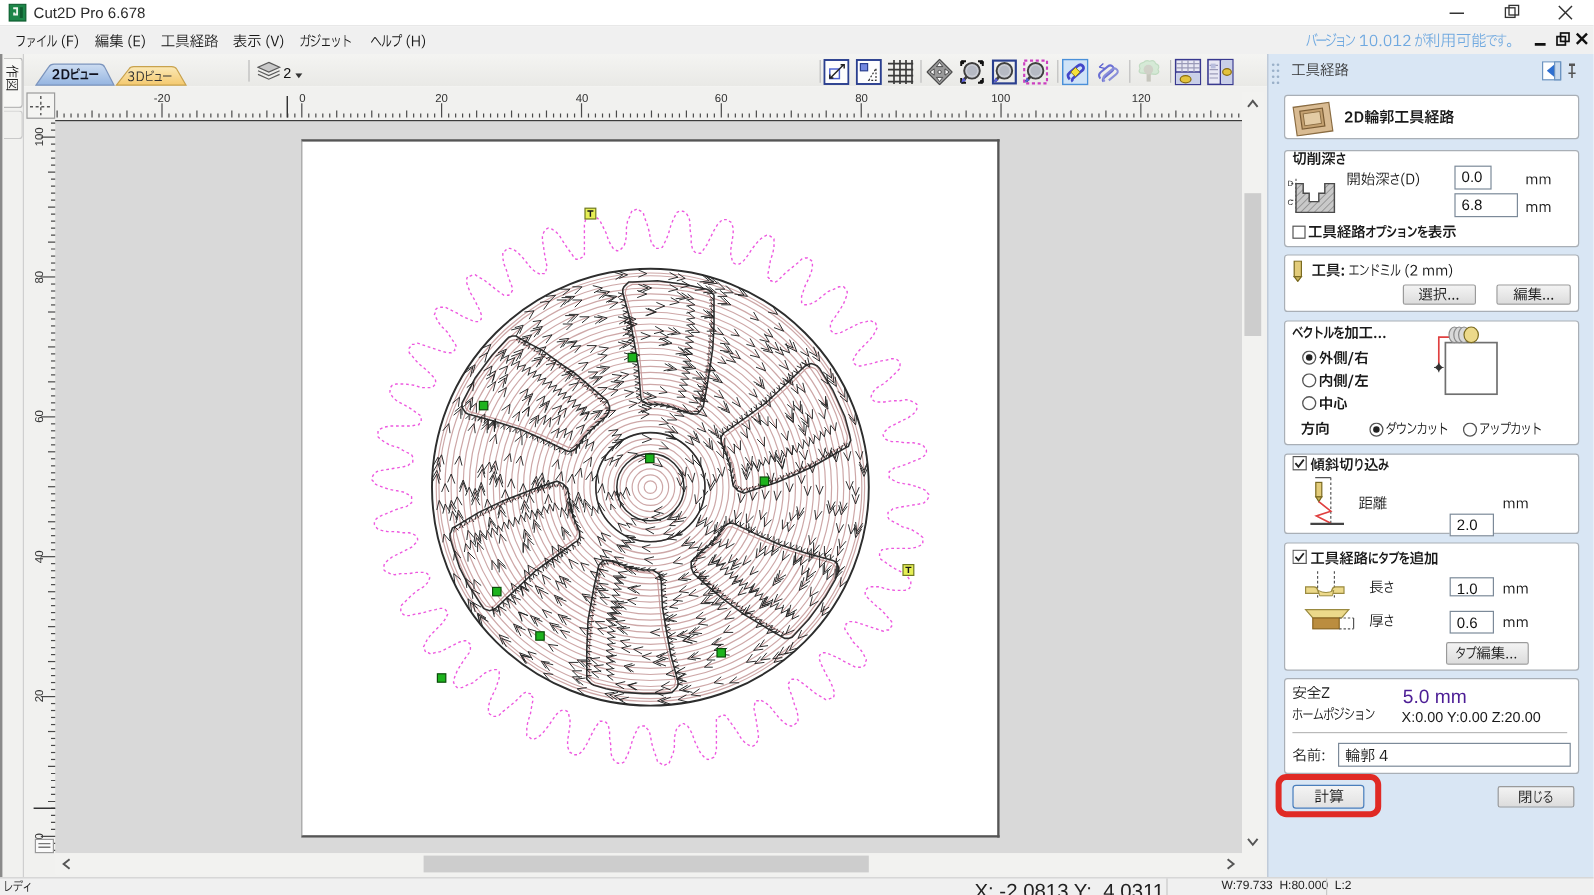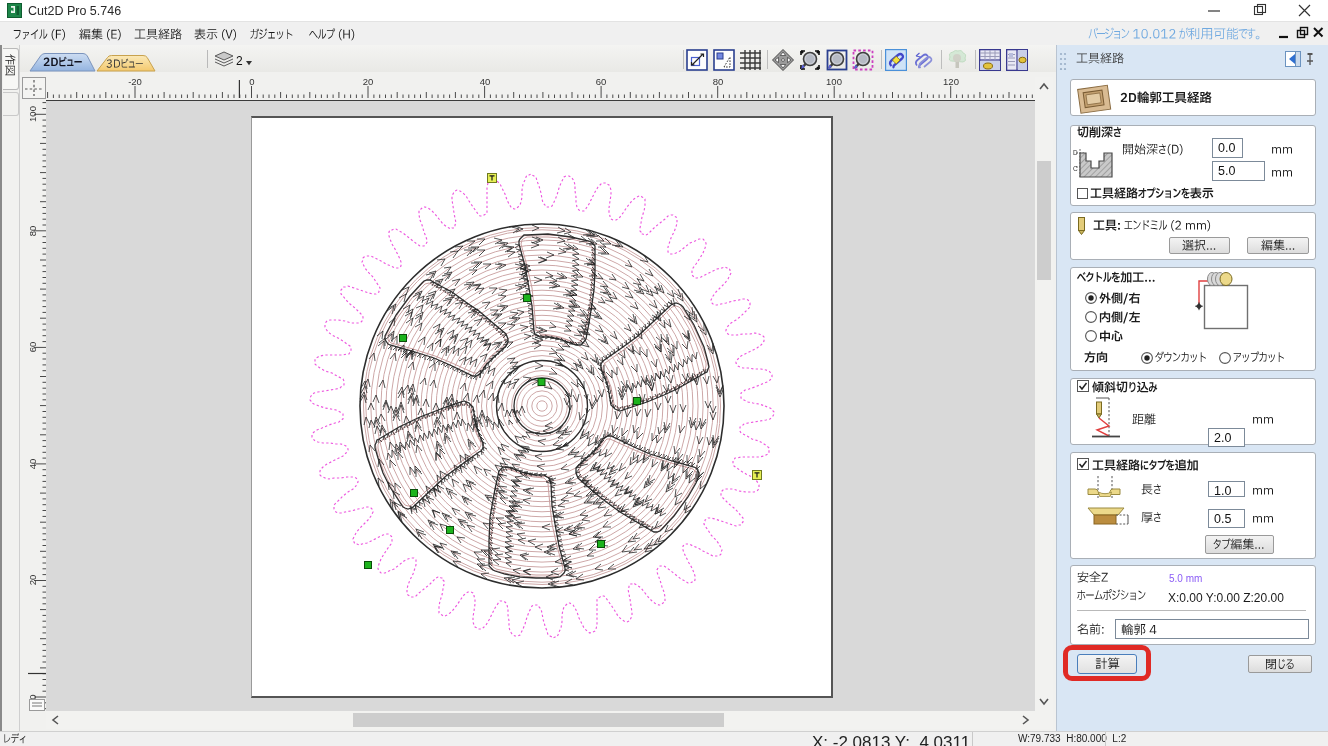--- a/index.html
+++ b/index.html
@@ -10,21 +10,21 @@
 .inp{position:absolute;background:#fff;border:1px solid #7c8a99;
  font-family:"Liberation Sans",sans-serif;font-size:12.5px;color:#111;
  padding-left:5px;padding-top:2px}
 </style></head><body>
 <div class="abs" style="left:0;top:0;width:1328px;height:22px;background:#ffffff;border-bottom:1px solid #e3e3e3"></div>
 <svg class="abs" style="left:7px;top:3px" width="16" height="16">
 <rect x="0.5" y="0.5" width="14" height="14" fill="#1d8649" stroke="#0e5c2f"></rect>
 <path d="M4 3 h4 v7 h-4 v-2.6 h1.6 v0.9 h0.9 V4.7 H4 Z" fill="#eaf5ec"></path>
 <rect x="9.5" y="3" width="2.5" height="9" fill="#0f5c30"></rect>
   </svg>
-<div class="abs" style="left:28px;top:4px;font-size:12.5px;color:#2a2a2a">Cut2D Pro 5.746</div>
+<div class="abs" style="left:28px;top:4px;font-size:12.5px;color:#2a2a2a">Cut2D Pro 6.678</div>
 <svg class="abs" style="left:1200px;top:0" width="128" height="22">
 <path d="M8 11 h12" stroke="#333" stroke-width="1.2"></path>
 <rect x="54.5" y="6.5" width="8" height="8" fill="none" stroke="#333" stroke-width="1.1"></rect>
 <rect x="57.5" y="4.5" width="8" height="8" fill="none" stroke="#333" stroke-width="1.1"></rect>
 <path d="M99 5 l11 11 m0 -11 l-11 11" stroke="#333" stroke-width="1.2"></path>
   </svg>
 <div class="abs" style="left:0;top:22px;width:1328px;height:23px;background:#f0f0f0"></div>
 <svg style="position:absolute;left:13.0px;top:25.6px;overflow:visible" width="57" height="17">
     <path d="M0 0 M0.8 -8.6H7.5Q7.5 -6.2 7 -4.5Q6.5 -2.8 5.4 -1.6Q4.3 -0.5 2.5 0.1L2.2 -0.7Q3.8 -1.3 4.7 -2.2Q5.7 -3.1 6.2 -4.5Q6.6 -5.8 6.7 -7.7H0.8Z M13.3 -3.3Q14 -3.8 14.6 -4.4Q15.1 -5.1 15.4 -5.8H9.9V-6.6H16V-5.9Q15.8 -4.9 15.2 -4.1Q14.5 -3.2 13.7 -2.7ZM10.3 0Q11 -0.4 11.5 -0.8Q12 -1.2 12.2 -1.8Q12.4 -2.4 12.4 -3.3V-4.8H13V-3.3Q13 -1.8 12.5 -0.9Q11.9 0.1 10.6 0.8Z M25.1 -8.7Q24 -7.2 22.4 -6V0.4H21.7V-5.4Q20 -4.1 18 -3.3L17.8 -4.1Q19.7 -4.9 21.5 -6.3Q23.3 -7.6 24.7 -9.3Z M34.4 -4.7Q33.9 -2.9 33.1 -1.7Q32.3 -0.4 31.2 0.1H30.6V-9.3H31.2V-0.8Q33 -2 33.8 -5.1ZM28.2 -9.2H28.9V-5.6Q28.9 -3.4 28.3 -2.1Q27.8 -0.7 26.7 0.3L26.3 -0.4Q27.3 -1.3 27.7 -2.5Q28.2 -3.6 28.2 -5.6Z M40.9 -9.6H41.8Q41.1 -9 40.6 -8.2Q40.1 -7.3 39.8 -6.3Q39.5 -5.4 39.5 -4.5V-3.4Q39.5 -2.5 39.8 -1.5Q40.1 -0.6 40.6 0.3Q41.1 1.2 41.8 1.7H40.9Q40.2 1.2 39.7 0.3Q39.2 -0.5 38.9 -1.6Q38.6 -2.7 38.6 -3.9Q38.6 -5.1 38.9 -6.2Q39.2 -7.3 39.7 -8.2Q40.2 -9 40.9 -9.6Z M44 -4V0H42.9V-8.8H48.1V-7.9H44V-4.9H47.8V-4Z M49.7 1.7H48.8Q49.4 1.2 50 0.3Q50.5 -0.6 50.8 -1.5Q51.1 -2.5 51.1 -3.4V-4.5Q51.1 -5.4 50.8 -6.3Q50.5 -7.3 50 -8.2Q49.4 -9 48.8 -9.6H49.7Q50.3 -9 50.8 -8.2Q51.4 -7.3 51.7 -6.2Q52 -5.1 52 -3.9Q52 -2.7 51.7 -1.6Q51.4 -0.5 50.8 0.3Q50.3 1.2 49.7 1.7Z" fill="#1a1a1a" transform="translate(0 12.6)"></path>
   </svg>
@@ -631,21 +631,21 @@
 <text x="1" y="12" font-size="6.5" fill="#333" font-family="Liberation Sans">D</text>
 <text x="1" y="28" font-size="6.5" fill="#333" font-family="Liberation Sans">C</text>
 </svg>
 <svg style="position:absolute;left:1122.0px;top:140.9px;overflow:visible" width="66" height="17">
     <path d="M0 0 M1 -9.6H5.3V-5.8H1.8V0.8H1ZM6.5 -9.6H11V-0.1Q11 0.3 10.8 0.5Q10.6 0.6 10.2 0.6H8.6L8.5 -0H10.2V-5.8H6.5ZM1.8 -8H4.6V-9H1.8ZM7.2 -8H10.2V-9H7.2ZM1.8 -6.4H4.6V-7.4H1.8ZM7.2 -6.4H10.2V-7.4H7.2ZM9.2 -2.1H7.6V0.6H6.9V-2.1H5Q4.8 -1.2 4.5 -0.5Q4.1 0.1 3.4 0.7L2.9 0.2Q3.5 -0.3 3.8 -0.8Q4.2 -1.4 4.3 -2.1H2.5V-2.7H4.3V-3V-4.3H2.9V-4.9H9V-4.3H7.6V-2.7H9.2ZM5 -2.7H6.9V-4.3H5V-3.1Z M16.8 -7.4Q16.5 -4.5 15.6 -2.6Q16.2 -2 17.2 -1.1L16.8 -0.5Q16.1 -1.2 15.3 -1.9Q14.4 -0.4 13 0.8L12.5 0.2Q13.9 -1 14.7 -2.4Q13.8 -3 12.8 -3.7Q13.4 -5.1 13.8 -7.2H12.6V-7.9H14Q14.2 -9.1 14.4 -10.1L15.1 -10.1Q15 -9.1 14.7 -7.9H16.8ZM21.6 -8.6Q22.7 -6.9 23.6 -5L23 -4.7Q22.7 -5.3 22.5 -5.6Q21.4 -5.4 19.9 -5.2Q18.4 -5.1 17 -5L16.9 -5.7L17.7 -5.7Q18.2 -6.7 18.6 -7.8Q19.1 -9 19.4 -10.1L20.1 -9.9Q19.4 -7.6 18.6 -5.8Q20.4 -5.9 22.2 -6.2Q21.6 -7.4 20.9 -8.3ZM15 -3Q15.8 -4.7 16 -7.2H14.6Q14.1 -5.3 13.7 -4Q14.5 -3.5 15 -3ZM18.4 1H17.7V-4H22.9V1H22.1V0.2H18.4ZM22.1 -3.3H18.4V-0.4H22.1Z M27 -8Q25.9 -8.9 25 -9.4L25.4 -10Q26.4 -9.4 27.4 -8.6ZM27.6 -5.6Q28.5 -6 29 -6.5Q29.5 -6.9 29.7 -7.5Q29.9 -8.1 30 -9H28.4V-7.6H27.6V-9.6H35.2V-7.6H34.5V-9H32.7V-6.6Q32.7 -6.3 32.8 -6.3Q32.8 -6.2 33.1 -6.2H34.7V-7.2L35.4 -7.1V-6.3Q35.4 -5.9 35.2 -5.7Q35 -5.5 34.6 -5.5H32.8Q32.4 -5.5 32.2 -5.7Q32 -6 32 -6.4V-9H30.7Q30.6 -7.5 30 -6.6Q29.4 -5.7 27.9 -5ZM26.7 -4.9Q25.6 -5.9 24.5 -6.6L24.9 -7.1Q25.5 -6.8 26.1 -6.4Q26.7 -6 27.1 -5.5ZM31.9 -3.4Q32.3 -2.7 33.3 -1.9Q34.2 -1.2 35.5 -0.5L35.2 0.2Q33.6 -0.7 32.7 -1.5Q31.8 -2.3 31.7 -3.2H31.6V0.9H30.9V-3.2H30.8Q30.7 -2.3 29.8 -1.5Q28.9 -0.6 27.4 0.2L27.1 -0.5Q28.4 -1.1 29.3 -1.9Q30.2 -2.6 30.5 -3.4H27.4V-4.1H30.9V-5.4H31.6V-4.1H35.3V-3.4ZM27.1 -3.4Q26.8 -2.3 26.3 -1.2Q25.8 -0.1 25.2 0.8L24.6 0.3Q25.7 -1.3 26.4 -3.6Z M37.9 -2.1Q37.9 -1.2 38.6 -0.9Q39.2 -0.5 40.5 -0.5Q41.1 -0.5 41.8 -0.6Q42.5 -0.6 43.1 -0.8L43.2 0Q42.6 0.1 41.9 0.2Q41.1 0.3 40.5 0.3Q38.8 0.3 38 -0.3Q37.2 -0.9 37.2 -2.1Q37.2 -3.2 37.9 -3.8Q38.6 -4.4 39.7 -4.4Q40.6 -4.4 41.2 -4.1Q41.8 -3.9 42.4 -3.2L42.4 -3.3Q41.7 -4.8 41.1 -6.7Q39.5 -6.5 36.9 -6.5V-7.3Q39.3 -7.3 40.8 -7.5Q40.5 -8.4 40.2 -9.5L40.8 -9.7Q41.1 -8.8 41.5 -7.5Q42.6 -7.6 43.9 -7.9L44 -7.1Q42.9 -6.9 41.8 -6.7Q42.5 -4.7 43.3 -3L42.8 -2.5Q41.5 -3.6 39.8 -3.6Q38.9 -3.6 38.4 -3.2Q37.9 -2.8 37.9 -2.1Z M48 -9.6H48.9Q48.2 -9 47.7 -8.2Q47.2 -7.3 46.9 -6.3Q46.6 -5.4 46.6 -4.5V-3.4Q46.6 -2.5 46.9 -1.5Q47.2 -0.6 47.7 0.3Q48.2 1.2 48.9 1.7H48Q47.3 1.2 46.8 0.3Q46.3 -0.5 46 -1.6Q45.7 -2.7 45.7 -3.9Q45.7 -5.1 46 -6.2Q46.3 -7.3 46.8 -8.2Q47.3 -9 48 -9.6Z M50.1 0V-8.8H53Q54.7 -8.8 55.6 -7.7Q56.6 -6.6 56.6 -4.4Q56.6 -2.2 55.6 -1.1Q54.7 0 53 0ZM53 -0.9Q54.1 -0.9 54.8 -1.6Q55.5 -2.4 55.5 -3.7V-5.1Q55.5 -6.4 54.8 -7.2Q54.1 -7.9 53 -7.9H51.1V-0.9Z M58.2 1.7H57.3Q57.9 1.2 58.5 0.3Q59 -0.6 59.3 -1.5Q59.6 -2.5 59.6 -3.4V-4.5Q59.6 -5.4 59.3 -6.3Q59 -7.3 58.5 -8.2Q57.9 -9 57.3 -9.6H58.2Q58.8 -9 59.4 -8.2Q59.9 -7.3 60.2 -6.2Q60.5 -5.1 60.5 -3.9Q60.5 -2.7 60.2 -1.6Q59.9 -0.5 59.4 0.3Q58.8 1.2 58.2 1.7Z" fill="#1a1a1a" transform="translate(0 12.6)"></path>
   </svg>
 <div class="inp" style="left:1212px;top:138px;width:31px;height:20px">0.0</div>
 <svg style="position:absolute;left:1271.0px;top:141.4px;overflow:visible" width="26" height="17">
     <path d="M0 0 M1.1 0V-6.5H2.1V-5.4H2.1Q2.4 -6 2.8 -6.3Q3.2 -6.6 3.9 -6.6Q4.5 -6.6 5.1 -6.3Q5.6 -6 5.9 -5.3H5.9Q6.1 -5.9 6.6 -6.3Q7.1 -6.6 7.9 -6.6Q8.9 -6.6 9.4 -6Q10 -5.4 10 -4.2V0H9V-4Q9 -4.9 8.7 -5.3Q8.3 -5.8 7.6 -5.8Q6.9 -5.8 6.5 -5.4Q6 -5.1 6 -4.5V0H5.1V-4Q5.1 -4.9 4.7 -5.3Q4.4 -5.8 3.6 -5.8Q3 -5.8 2.5 -5.4Q2.1 -5.1 2.1 -4.5V0Z M12.1 0V-6.5H13V-5.4H13.1Q13.3 -6 13.7 -6.3Q14.1 -6.6 14.9 -6.6Q15.5 -6.6 16.1 -6.3Q16.6 -6 16.8 -5.3H16.9Q17.1 -5.9 17.6 -6.3Q18.1 -6.6 18.9 -6.6Q19.9 -6.6 20.4 -6Q21 -5.4 21 -4.2V0H20V-4Q20 -4.9 19.7 -5.3Q19.3 -5.8 18.6 -5.8Q17.9 -5.8 17.5 -5.4Q17 -5.1 17 -4.5V0H16.1V-4Q16.1 -4.9 15.7 -5.3Q15.3 -5.8 14.6 -5.8Q14 -5.8 13.5 -5.4Q13 -5.1 13 -4.5V0Z" fill="#1a1a1a" transform="translate(0 12.6)"></path>
   </svg>
-<div class="inp" style="left:1212px;top:161px;width:53px;height:20px">5.0</div>
+<div class="inp" style="left:1212px;top:161px;width:53px;height:20px">6.8</div>
 <svg style="position:absolute;left:1271.0px;top:164.4px;overflow:visible" width="26" height="17">
     <path d="M0 0 M1.1 0V-6.5H2.1V-5.4H2.1Q2.4 -6 2.8 -6.3Q3.2 -6.6 3.9 -6.6Q4.5 -6.6 5.1 -6.3Q5.6 -6 5.9 -5.3H5.9Q6.1 -5.9 6.6 -6.3Q7.1 -6.6 7.9 -6.6Q8.9 -6.6 9.4 -6Q10 -5.4 10 -4.2V0H9V-4Q9 -4.9 8.7 -5.3Q8.3 -5.8 7.6 -5.8Q6.9 -5.8 6.5 -5.4Q6 -5.1 6 -4.5V0H5.1V-4Q5.1 -4.9 4.7 -5.3Q4.4 -5.8 3.6 -5.8Q3 -5.8 2.5 -5.4Q2.1 -5.1 2.1 -4.5V0Z M12.1 0V-6.5H13V-5.4H13.1Q13.3 -6 13.7 -6.3Q14.1 -6.6 14.9 -6.6Q15.5 -6.6 16.1 -6.3Q16.6 -6 16.8 -5.3H16.9Q17.1 -5.9 17.6 -6.3Q18.1 -6.6 18.9 -6.6Q19.9 -6.6 20.4 -6Q21 -5.4 21 -4.2V0H20V-4Q20 -4.9 19.7 -5.3Q19.3 -5.8 18.6 -5.8Q17.9 -5.8 17.5 -5.4Q17 -5.1 17 -4.5V0H16.1V-4Q16.1 -4.9 15.7 -5.3Q15.3 -5.8 14.6 -5.8Q14 -5.8 13.5 -5.4Q13 -5.1 13 -4.5V0Z" fill="#1a1a1a" transform="translate(0 12.6)"></path>
   </svg>
 <div class="abs" style="left:1077px;top:188px;width:11px;height:11px;background:#fff;border:1px solid #555"></div>
 <svg style="position:absolute;left:1090.0px;top:185.4px;overflow:visible" width="128" height="17">
     <path d="M0 0 M6.6 -7.9V-1.1H11.4V0.2H0.6V-1.1H5.2V-7.9H0.9V-9.2H11.1V-7.9Z M13.8 -9.8H22.2V-3.5H13.8ZM20.9 -8V-8.8H15V-8ZM20.9 -6.2V-7H15V-6.2ZM15 -5.3V-4.4H20.9V-5.3ZM12.6 -2.7H23.4V-1.6H12.6ZM12.5 0Q14.5 -0.5 16.1 -1.5L17 -0.7Q15.3 0.5 13.1 1.1ZM19.6 -1.5Q21.3 -1 23.5 0.1L22.7 1.1Q20.7 -0 18.9 -0.6Z M27.6 -3.9V0.9H26.5V-3.8Q25.5 -3.7 24.4 -3.7L24.3 -4.8Q24.7 -4.8 25.6 -4.8Q25.9 -5.2 26.4 -5.9Q25.7 -6.7 24.6 -7.7L25.3 -8.6L25.6 -8.2Q26.2 -9.2 26.6 -10.2L27.7 -9.7Q27 -8.2 26.4 -7.4L27 -6.8Q27.7 -7.9 28.1 -8.8L29.1 -8.3Q28.6 -7.4 28 -6.5Q27.5 -5.6 26.9 -4.9Q28 -5 28.5 -5Q28.3 -5.5 28.1 -6L29 -6.3Q29.5 -5.2 29.8 -3.8L28.9 -3.5Q28.9 -3.5 28.9 -3.7Q28.8 -3.8 28.8 -4Q28 -3.9 27.6 -3.9ZM30.6 -8.7H29.5V-9.8H35.2V-8.9Q34.6 -7.4 33.5 -6.5Q34.4 -6 35.7 -5.7L35.3 -4.5Q33.7 -5 32.5 -5.7Q31.5 -5 29.9 -4.6L29.5 -5.7Q30.6 -6 31.5 -6.4Q30.6 -7.1 29.9 -8ZM33.8 -8.7H30.8Q31.6 -7.7 32.5 -7.1Q33.3 -7.7 33.8 -8.7ZM32.9 -2.3V-0.5H35.5V0.6H29.1V-0.5L28.4 -0.2Q28.2 -1.8 27.9 -3L28.8 -3.3Q29.3 -1.8 29.4 -0.6L29.2 -0.5H31.7V-2.3H29.4V-3.4H31.7V-5H32.9V-3.4H35.2V-2.3ZM24.4 -0.1Q25 -1.6 25.1 -3.2L26.1 -3Q26 -2 25.9 -1.2Q25.7 -0.3 25.4 0.5Z M47.1 -3.7 46.8 -3.8V0.9H45.6V0.4H42.9V0.9H41.7V-3.7L41.4 -3.5L41.1 -4.2V-3.2H39.8V-1.3Q40.4 -1.5 41.2 -1.8L41.2 -0.6Q40.3 -0.2 39.2 0Q38.1 0.3 36.5 0.6L36.3 -0.7Q36.6 -0.7 36.9 -0.8V-5H38V-0.9L38.7 -1.1V-5.8H36.9V-9.8H40.8V-7.1Q42.4 -8.4 43.1 -10.1L44.2 -10Q44.1 -9.6 43.9 -9.2H47V-8.3Q46.5 -7 45.4 -6Q46.3 -5.4 47.7 -4.8ZM39.8 -8.7H38.1V-6.9H39.8ZM43.3 -8.1Q43.2 -8 43.2 -7.9Q43.8 -7.2 44.4 -6.7Q45.2 -7.4 45.6 -8.1ZM40.8 -4.6Q42.4 -5.3 43.5 -6Q42.9 -6.5 42.4 -7Q42 -6.5 41.4 -6L40.8 -6.7V-5.8H39.8V-4.3H41ZM46.5 -3.9Q45.3 -4.6 44.4 -5.2Q43.5 -4.5 42.3 -3.9ZM42.9 -0.8H45.6V-2.8H42.9Z M56.3 -7.6V-6.3H54.2V-0.9Q54.2 0.4 53.1 0.4H51.6L51.3 -0.9H53.1V-6.1H53.1Q52.7 -3.5 48.9 -0.9L48.2 -2.1Q49.6 -3 50.6 -4Q51.6 -5 52.5 -6.3H48.6V-7.6H53.1V-9.7H54.2V-7.6Z M65.5 -8.7Q65.5 -8.1 65.2 -7.7Q64.9 -7.2 64.3 -7.2Q64.1 -7.2 64 -7.3Q63.8 -4.1 62.6 -2.3Q61.3 -0.4 58.9 0.5L58.4 -0.9Q59.9 -1.5 60.8 -2.3Q61.7 -3.1 62.2 -4.3Q62.7 -5.5 62.8 -7.2H57.1V-8.6H63V-8.7Q63 -9.4 63.4 -9.8Q63.7 -10.2 64.3 -10.2Q64.9 -10.2 65.2 -9.8Q65.5 -9.4 65.5 -8.7ZM64.9 -8.8Q64.9 -9.1 64.7 -9.3Q64.6 -9.5 64.3 -9.5Q64 -9.5 63.9 -9.3Q63.7 -9.1 63.7 -8.8V-8.6Q63.7 -8.3 63.9 -8.2Q64 -8 64.3 -8Q64.6 -8 64.7 -8.2Q64.9 -8.3 64.9 -8.6Z M69.4 -6.9Q68.1 -7.7 66.6 -8.3L67 -9.6Q68.5 -9 69.9 -8.1ZM66.3 -1.2Q67.9 -1.5 69.1 -2.3Q70.3 -3 71.1 -4.2Q72 -5.5 72.7 -7.4L73.7 -6.6Q73 -4.5 72.1 -3.2Q71.1 -1.8 69.8 -0.9Q68.4 -0.1 66.6 0.3ZM68.7 -3.8Q67.3 -4.6 65.8 -5.3L66.2 -6.6Q66.9 -6.3 67.7 -5.9Q68.5 -5.5 69.1 -5.1Z M79.9 0H75.3V-1.2H79.9V-3H75.5V-4.2H79.9V-5.9H75.3V-7.1H80.9V0.6H79.9Z M86.2 -5.9Q84.9 -7 83.3 -7.9L84 -9.2Q84.6 -8.8 85.4 -8.3Q86.2 -7.8 86.9 -7.2ZM83.5 -1.5Q85.2 -1.8 86.4 -2.6Q87.5 -3.3 88.3 -4.5Q89.1 -5.8 89.7 -7.7L90.8 -6.9Q90.1 -4.9 89.2 -3.5Q88.3 -2.1 87 -1.3Q85.7 -0.4 83.9 0Z M98.9 -0.9 99.1 0.4Q97.6 0.6 96.3 0.6Q94.8 0.6 94.2 0.1Q93.5 -0.4 93.5 -1.4Q93.5 -2.4 94.1 -3.1Q94.7 -3.8 96.1 -4.4Q96 -4.8 95.8 -5Q95.6 -5.2 95.2 -5.2Q94.8 -5.2 94.3 -4.9Q93.7 -4.6 93.3 -4.1Q93.1 -3.8 92.9 -3.5Q92.7 -3.2 92.3 -2.5L91.4 -3.2Q92.1 -4.3 92.5 -5.3Q93 -6.3 93.3 -7.3Q92.5 -7.3 91.6 -7.3L91.6 -8.6Q92.6 -8.5 93.7 -8.5Q93.9 -9.1 94.1 -9.9L95.2 -9.7Q95 -9 94.9 -8.5Q96.7 -8.5 98.4 -8.7L98.5 -7.5Q96.5 -7.3 94.5 -7.3Q94.1 -6 93.7 -5.1L93.7 -5Q94.1 -5.7 94.6 -6Q95.1 -6.4 95.6 -6.4Q96.2 -6.4 96.6 -6Q97 -5.6 97.2 -4.8Q98.2 -5.1 99.5 -5.4L99.7 -4.2Q98.4 -3.9 97.2 -3.5Q97.2 -2.2 97.2 -1.5L96.1 -1.5Q96.2 -2 96.2 -3.1Q95.3 -2.8 95 -2.4Q94.6 -2 94.6 -1.5Q94.6 -1.2 94.7 -1Q94.9 -0.8 95.3 -0.7Q95.6 -0.6 96.2 -0.6Q97.4 -0.6 98.9 -0.9Z M111.4 -0.1 110.8 0.9Q107.1 -0.6 105.9 -4.2Q105.3 -3.4 104.4 -2.7V-0.7Q105.8 -0.9 107.2 -1.3L107.4 -0.1Q104.9 0.6 101.9 0.9L101.6 -0.3Q102.6 -0.5 103.1 -0.5V-1.9Q102.1 -1.3 100.8 -0.9L100.2 -2Q102.9 -2.9 104.4 -4.2H100.4V-5.3H105.1V-6.2H101.3V-7.2H105.1V-8H100.8V-9.1H105.1V-10.1H106.4V-9.1H110.8V-8H106.4V-7.2H110.4V-6.2H106.4V-5.3H111.3V-4.2H107.1Q107.6 -3.2 108.2 -2.4Q109.3 -3 110.2 -3.8L111.1 -3Q110.1 -2.1 109 -1.5Q110 -0.7 111.4 -0.1Z M113.6 -9.6H122.1V-8.3H113.6ZM123.2 -5.7H118.6V-0.8Q118.6 -0 118.2 0.3Q117.9 0.7 117.1 0.7H115.4L115.1 -0.6H117.2V-5.7H112.5V-7H123.2ZM120.9 -4.9Q121.6 -3.9 122.2 -2.9Q122.8 -1.9 123.3 -0.8L121.9 -0.2Q121.4 -1.4 120.9 -2.4Q120.4 -3.3 119.8 -4.2ZM115.7 -4.5Q115.4 -3.3 114.9 -2.2Q114.3 -1.1 113.5 -0L112.3 -0.9Q113.1 -1.8 113.6 -2.7Q114 -3.6 114.3 -4.8Z" fill="#1a1a1a" transform="translate(0 12.6)"></path>
   </svg>
 <div class="box" style="left:1070px;top:212px;width:246px;height:48px"></div>
 <svg class="abs" style="left:1076px;top:217px" width="12" height="18">
 <rect x="2.5" y="0.5" width="6" height="13" fill="#e3cc7a" stroke="#7a6a20"></rect>
@@ -761,33 +761,33 @@
   </svg>
 <svg class="abs" style="left:1086px;top:506px" width="48" height="26">
 <path d="M2 2 h36 l-6 7 h-24 Z" fill="#ecd98a" stroke="#9a8a40"></path>
 <rect x="8" y="9" width="22" height="9" fill="#bb8d3f" stroke="#8a6420"></rect>
 <path d="M30 9 h12 M30 18 h12" stroke="#555" stroke-width="1" stroke-dasharray="2 1.6"></path>
 <path d="M42 9 V18" stroke="#555" stroke-width="1"></path>
 </svg>
 <svg style="position:absolute;left:1141.0px;top:508.9px;overflow:visible" width="25" height="17">
     <path d="M0 0 M11.4 -9.6V-9H2.3V-7.1Q2.3 -4.4 2 -2.5Q1.8 -0.6 1.1 0.7L0.5 0.1Q1.1 -1 1.3 -2.8Q1.5 -4.6 1.5 -7.2V-9.6ZM10.6 -8.1V-4.6H3.5V-8.1ZM9.8 -6.7V-7.5H4.2V-6.7ZM4.2 -6.1V-5.2H9.8V-6.1ZM11.6 -1.8V-1.2H7.4V0.2Q7.4 0.5 7.3 0.7Q7.1 0.8 6.7 0.8H4.6L4.4 0.2H6.7V-1.2H2.7V-1.8H6.7V-2.5Q8 -2.8 9.1 -3.2H3.3V-3.8H10.6V-3.2Q9.7 -2.7 7.4 -2.1V-1.8Z M13.9 -2.1Q13.9 -1.2 14.6 -0.9Q15.2 -0.5 16.5 -0.5Q17.1 -0.5 17.8 -0.6Q18.5 -0.6 19.1 -0.8L19.2 0Q18.6 0.1 17.9 0.2Q17.1 0.3 16.5 0.3Q14.8 0.3 14 -0.3Q13.2 -0.9 13.2 -2.1Q13.2 -3.2 13.9 -3.8Q14.6 -4.4 15.7 -4.4Q16.6 -4.4 17.2 -4.1Q17.8 -3.9 18.4 -3.2L18.4 -3.3Q17.7 -4.8 17.1 -6.7Q15.5 -6.5 12.9 -6.5V-7.3Q15.3 -7.3 16.8 -7.5Q16.5 -8.4 16.2 -9.5L16.8 -9.7Q17.1 -8.8 17.5 -7.5Q18.6 -7.6 19.9 -7.9L20 -7.1Q18.9 -6.9 17.8 -6.7Q18.5 -4.7 19.3 -3L18.8 -2.5Q17.5 -3.6 15.8 -3.6Q14.9 -3.6 14.4 -3.2Q13.9 -2.8 13.9 -2.1Z" fill="#1a1a1a" transform="translate(0 12.6)"></path>
   </svg>
-<div class="inp" style="left:1208px;top:509px;width:37px;height:19px">0.5</div>
+<div class="inp" style="left:1208px;top:509px;width:37px;height:19px">0.6</div>
 <svg style="position:absolute;left:1252.0px;top:510.4px;overflow:visible" width="26" height="17">
     <path d="M0 0 M1.1 0V-6.5H2.1V-5.4H2.1Q2.4 -6 2.8 -6.3Q3.2 -6.6 3.9 -6.6Q4.5 -6.6 5.1 -6.3Q5.6 -6 5.9 -5.3H5.9Q6.1 -5.9 6.6 -6.3Q7.1 -6.6 7.9 -6.6Q8.9 -6.6 9.4 -6Q10 -5.4 10 -4.2V0H9V-4Q9 -4.9 8.7 -5.3Q8.3 -5.8 7.6 -5.8Q6.9 -5.8 6.5 -5.4Q6 -5.1 6 -4.5V0H5.1V-4Q5.1 -4.9 4.7 -5.3Q4.4 -5.8 3.6 -5.8Q3 -5.8 2.5 -5.4Q2.1 -5.1 2.1 -4.5V0Z M12.1 0V-6.5H13V-5.4H13.1Q13.3 -6 13.7 -6.3Q14.1 -6.6 14.9 -6.6Q15.5 -6.6 16.1 -6.3Q16.6 -6 16.8 -5.3H16.9Q17.1 -5.9 17.6 -6.3Q18.1 -6.6 18.9 -6.6Q19.9 -6.6 20.4 -6Q21 -5.4 21 -4.2V0H20V-4Q20 -4.9 19.7 -5.3Q19.3 -5.8 18.6 -5.8Q17.9 -5.8 17.5 -5.4Q17 -5.1 17 -4.5V0H16.1V-4Q16.1 -4.9 15.7 -5.3Q15.3 -5.8 14.6 -5.8Q14 -5.8 13.5 -5.4Q13 -5.1 13 -4.5V0Z" fill="#1a1a1a" transform="translate(0 12.6)"></path>
   </svg>
 <div class="btn" style="left:1205px;top:535px;width:69px;height:19px"></div>
 <svg style="position:absolute;left:1213.2px;top:536.4px;overflow:visible" width="56" height="17">
     <path d="M0 0 M7.7 -8Q7.6 -4.8 6.1 -2.7Q4.6 -0.6 2.1 0.3L1.8 -0.5Q4 -1.2 5.3 -2.8Q4.2 -4 3 -4.9L3.4 -5.6Q4.6 -4.6 5.7 -3.5Q6.7 -5 7 -7.2H3.2Q2.8 -6.3 2.2 -5.7Q1.7 -5 1 -4.3L0.6 -5Q2.6 -6.8 3.5 -9.6L4.2 -9.4Q4 -8.7 3.6 -8Z M16.8 -10.4Q17.3 -9.4 17.7 -8.4L17.2 -8.1Q16.7 -9.3 16.3 -10.1ZM15.8 -9.9Q16.3 -8.8 16.7 -7.9L16.1 -7.6L16 -8.1Q15.9 -5.7 15.4 -4.1Q14.8 -2.4 13.8 -1.3Q12.7 -0.2 11 0.3L10.7 -0.5Q12.2 -1 13.2 -1.9Q14.2 -2.9 14.6 -4.2Q15.1 -5.6 15.2 -7.5H9.2V-8.3H15.8Q15.6 -9 15.3 -9.6Z M20.3 -4.1V0.9H19.6V-4Q18.4 -3.9 17.7 -3.9L17.6 -4.6Q18.3 -4.6 18.6 -4.6Q19.1 -5.2 19.6 -6Q18.7 -7 17.8 -7.8L18.2 -8.4L18.7 -7.9Q19.3 -8.9 19.8 -10.1L20.4 -9.8Q19.8 -8.5 19.2 -7.4Q19.5 -7 19.9 -6.6Q20.6 -7.7 21.1 -8.8L21.7 -8.4Q20.5 -6.1 19.4 -4.7Q20.4 -4.8 21.2 -4.9Q21 -5.5 20.8 -6L21.3 -6.2Q21.8 -5.1 22.1 -3.8L21.6 -3.6Q21.5 -3.7 21.5 -3.9Q21.5 -4 21.4 -4.3ZM21.9 -9V-9.6H28.7V-9ZM28.3 -5.5H23.1Q23.1 -3.8 22.8 -2.2Q22.6 -0.6 22 0.5L21.5 -0Q22 -1.2 22.2 -2.5Q22.4 -3.9 22.4 -5.9V-8H28.3ZM27.6 -6.1V-7.4H23.1V-6.1ZM23.2 0.9V-4.4H28.5V0Q28.5 0.4 28.4 0.6Q28.2 0.7 27.9 0.7H27.2L27.1 0.1H27.9V-1.8H26.9V0.6H26.3V-1.8H25.3V0.6H24.8V-1.8H23.8V0.9ZM24.8 -2.4V-3.8H23.8V-2.4ZM25.3 -3.8V-2.4H26.3V-3.8ZM26.9 -2.4H27.9V-3.8H26.9ZM21.3 -3.2Q21.6 -2 21.7 -1.1L21.1 -0.9Q21 -2.2 20.8 -3.1ZM17.7 -0.1Q18.3 -1.5 18.4 -3.2L19 -3.1Q18.8 -1.1 18.3 0.3Z M36 -2.2Q36.5 -1.6 37.6 -1.1Q38.8 -0.6 40.8 -0.1L40.5 0.6Q38.9 0.1 38 -0.2Q37 -0.6 36.5 -1Q35.9 -1.4 35.6 -2H35.6V0.9H34.8V-2H34.7Q34.5 -1.4 34 -1Q33.4 -0.6 32.5 -0.2Q31.6 0.1 30 0.6L29.8 -0.1Q31.7 -0.6 32.8 -1.1Q33.9 -1.6 34.4 -2.2H30V-2.9H34.8V-3.8H31.2V-7.1Q30.7 -6.6 30.2 -6.1L29.7 -6.7Q30.7 -7.5 31.3 -8.3Q32 -9.2 32.4 -10.2L33 -9.9Q32.8 -9.4 32.6 -9H35.5Q35.8 -9.4 36.1 -10.1L36.8 -9.9Q36.5 -9.3 36.3 -9H40.1V-8.3H36.2V-7.5H39.8V-6.9H36.2V-6H39.8V-5.4H36.2V-4.4H40.2V-3.8H35.6V-2.9H40.6V-2.2ZM32.2 -8.3Q32.1 -8.1 31.9 -8V-7.5H35.4V-8.3ZM31.9 -6H35.4V-6.9H31.9ZM35.4 -5.4H31.9V-4.4H35.4Z M42.3 -0.5V-0.7Q42.3 -1 42.4 -1.2Q42.6 -1.4 43 -1.4Q43.3 -1.4 43.5 -1.2Q43.7 -1 43.7 -0.7V-0.5Q43.7 -0.2 43.5 -0Q43.3 0.2 43 0.2Q42.6 0.2 42.4 -0Q42.3 -0.2 42.3 -0.5Z M45.7 -0.5V-0.7Q45.7 -1 45.8 -1.2Q46 -1.4 46.4 -1.4Q46.8 -1.4 46.9 -1.2Q47.1 -1 47.1 -0.7V-0.5Q47.1 -0.2 46.9 -0Q46.8 0.2 46.4 0.2Q46 0.2 45.8 -0Q45.7 -0.2 45.7 -0.5Z M49.1 -0.5V-0.7Q49.1 -1 49.3 -1.2Q49.4 -1.4 49.8 -1.4Q50.2 -1.4 50.3 -1.2Q50.5 -1 50.5 -0.7V-0.5Q50.5 -0.2 50.3 -0Q50.2 0.2 49.8 0.2Q49.4 0.2 49.3 -0Q49.1 -0.2 49.1 -0.5Z" fill="#1a1a1a" transform="translate(0 12.6)"></path>
   </svg>
 <div class="box" style="left:1070px;top:565px;width:246px;height:80px"></div>
 <svg style="position:absolute;left:1077.0px;top:569.4px;overflow:visible" width="35" height="17">
     <path d="M0 0 M10.4 -8H1.6V-6.3H0.9V-8.7H5.5V-10H6.3V-8.7H11.1V-6.3H10.4ZM9.3 -4.6Q8.5 -2.6 7.2 -1.4Q9.3 -0.7 11.2 0.2L10.8 0.8Q8.9 0 6.5 -0.9Q5.5 -0.2 4.1 0.3Q2.7 0.7 0.9 0.8L0.6 0.1Q2.3 -0.1 3.5 -0.4Q4.7 -0.7 5.6 -1.2Q4.2 -1.7 2.1 -2.4Q3 -3.4 3.7 -4.6H0.7V-5.3H4.2Q4.8 -6.4 5.3 -7.5L6 -7.3Q5.6 -6.4 5.1 -5.3H11.4V-4.6ZM6.4 -1.7Q7.7 -2.7 8.4 -4.6H4.6Q3.9 -3.6 3.3 -2.7Q4.8 -2.3 6.4 -1.7Z M18.4 -10Q18.9 -8.9 20.1 -8Q21.4 -7 23.7 -5.9L23.3 -5.2Q20.8 -6.3 19.6 -7.4Q18.3 -8.5 17.9 -9.6H17.9Q17.5 -8.5 16.3 -7.4Q15.1 -6.3 12.7 -5.2L12.3 -6Q14.5 -7 15.7 -7.9Q16.9 -8.9 17.4 -10ZM22.3 -2.5H18.3V-0.2H23V0.5H13V-0.2H17.5V-2.5H13.7V-3.2H17.5V-5.2H14.4V-5.9H21.7V-5.2H18.3V-3.2H22.3Z M25.5 -0.9H30.8V0H24.5V-0.9L29.6 -7.9H24.7V-8.8H30.7V-7.9Z" fill="#1a1a1a" transform="translate(0 12.6)"></path>
   </svg>
-<div class="abs" style="left:1169px;top:573px;font-size:10px;color:#8b5cf6">5.0 mm</div>
+<div class="abs" style="left:1169px;top:573px;font-size:16px;color:#4c1d95">5.0 mm</div>
 <svg style="position:absolute;left:1077.0px;top:587.4px;overflow:visible" width="73" height="17">
     <path d="M0 0 M2.6 0.2 2.4 -0.6H4V-6.8H0.5V-7.6H4V-9.6H4.6V-7.6H8.1V-6.8H4.6V-0.6Q4.6 -0.2 4.5 0Q4.3 0.2 3.9 0.2ZM0.2 -1.5Q0.8 -2.3 1.1 -3.4Q1.5 -4.4 1.7 -5.6L2.4 -5.3Q2.2 -4.2 1.8 -3.1Q1.4 -1.9 0.9 -1ZM7.7 -1Q6.8 -3 6.2 -5.3L6.9 -5.6Q7.4 -3.3 8.4 -1.5Z M16.8 -4.1H9.1V-5H16.8Z M25 0Q24.8 -0.4 24.5 -1.3Q21.6 -0.8 17.8 -0.4L17.7 -1.3L18.6 -1.3Q20 -5.1 21 -9.3L21.7 -9.1Q20.6 -4.8 19.4 -1.4Q22.2 -1.7 24.2 -2.1Q23.5 -3.9 22.8 -5.3L23.4 -5.7Q24.6 -3.3 25.6 -0.4Z M32.4 -9Q32.4 -9.7 32.8 -10.1Q33.1 -10.5 33.6 -10.5Q34.2 -10.5 34.5 -10.1Q34.8 -9.7 34.8 -9Q34.8 -8.4 34.5 -8Q34.2 -7.6 33.6 -7.6Q33.1 -7.6 32.8 -8Q32.4 -8.4 32.4 -9ZM34.3 -9V-9.1Q34.3 -9.5 34.1 -9.7Q33.9 -9.9 33.6 -9.9Q33.3 -9.9 33.1 -9.7Q32.9 -9.5 32.9 -9.1V-9Q32.9 -8.6 33.1 -8.4Q33.3 -8.2 33.6 -8.2Q33.9 -8.2 34.1 -8.4Q34.3 -8.6 34.3 -9ZM28.4 0.4 28.3 -0.4H29.8V-6.6H26.3V-7.4H29.8V-9.4H30.5V-7.4H33.7V-6.6H30.5V-0.4Q30.5 0 30.3 0.2Q30.1 0.4 29.8 0.4ZM26.1 -1.3Q26.6 -2.1 27 -3.2Q27.3 -4.3 27.6 -5.4L28.2 -5.2Q28 -4 27.6 -2.9Q27.2 -1.8 26.7 -0.8ZM33.6 -0.8Q32.6 -2.8 32 -5.1L32.7 -5.4Q33.2 -3.1 34.2 -1.3Z M42.7 -7.9Q42.2 -9 41.7 -9.8L42.2 -10.2Q42.8 -9.2 43.2 -8.3ZM41.7 -7.3Q41.2 -8.3 40.7 -9.2L41.2 -9.5Q41.8 -8.5 42.2 -7.6ZM38.6 -6.9Q37.9 -7.3 37.2 -7.7Q36.4 -8.1 35.8 -8.4L36 -9.2Q36.6 -8.9 37.4 -8.5Q38.2 -8.1 38.9 -7.6ZM35.4 -0.6Q37.1 -0.9 38.3 -1.6Q39.5 -2.4 40.4 -3.7Q41.3 -5 42 -6.9L42.6 -6.4Q41.5 -3.4 39.9 -1.8Q38.2 -0.2 35.6 0.3ZM37.8 -3.9Q37.1 -4.3 36.4 -4.7Q35.6 -5.1 35 -5.3L35.2 -6.1Q35.9 -5.8 36.6 -5.5Q37.4 -5.1 38.1 -4.6Z M47.5 -7.1Q46.8 -7.6 46.1 -8Q45.3 -8.4 44.6 -8.6L44.9 -9.4Q45.5 -9.1 46.3 -8.7Q47.1 -8.3 47.8 -7.9ZM44.3 -0.8Q45.9 -1.1 47.2 -1.9Q48.4 -2.6 49.3 -3.9Q50.2 -5.2 50.9 -7.2L51.5 -6.6Q50.4 -3.7 48.7 -2.1Q47.1 -0.5 44.5 0ZM46.7 -4.1Q46 -4.5 45.2 -4.9Q44.5 -5.3 43.8 -5.6L44.1 -6.3Q44.7 -6.1 45.5 -5.7Q46.3 -5.3 47 -4.9Z M58.1 -0.1H53.2V-0.9H58.1V-3.2H53.5V-3.9H58.1V-6.1H53.3V-6.9H58.7V0.6H58.1Z M64.4 -6.1Q63 -7.3 61.4 -8.2L61.8 -9Q63.4 -8 64.8 -6.8ZM61.5 -1.1Q63.2 -1.5 64.4 -2.2Q65.6 -3 66.5 -4.2Q67.3 -5.5 67.9 -7.4L68.5 -6.9Q67.6 -4 66 -2.4Q64.3 -0.8 61.7 -0.2Z" fill="#1a1a1a" transform="translate(0 12.6)"></path>
   </svg>
 <div class="abs" style="left:1168px;top:591px;font-size:12px;color:#1a1a1a">X:0.00 Y:0.00 Z:20.00</div>
 <div class="abs" style="left:1077px;top:610px;width:229px;height:1px;background:#b9b9b9"></div>
 <svg style="position:absolute;left:1077.0px;top:620.9px;overflow:visible" width="32" height="17">
     <path d="M0 0 M10.7 -4.3V0.9H9.9V0.2H4.3V0.9H3.5V-3.2Q2.2 -2.7 0.9 -2.3L0.6 -3Q3 -3.7 5 -4.8Q4.2 -5.7 3.3 -6.4L3.9 -6.9Q4.8 -6.2 5.6 -5.2Q7.6 -6.4 8.7 -8.2H4.5Q3.1 -6.8 0.9 -5.9L0.5 -6.6Q3.7 -7.8 5.1 -10L5.8 -9.8Q5.6 -9.3 5.2 -8.9H9.7V-8.3Q8.4 -6 5.6 -4.3ZM4.3 -0.6H9.9V-3.6H4.3L4.3 -3.6Z M23.3 -8.4V-7.7H12.7V-8.4H15.9Q15.6 -9 15 -9.8L15.7 -10.1Q16.3 -9.3 16.6 -8.6L16.1 -8.4H19.2Q19.9 -9.2 20.3 -10.1L21 -9.8Q20.6 -9.1 20.1 -8.4ZM21.8 0V-6.8H22.5V-0.1Q22.5 0.3 22.3 0.5Q22.1 0.7 21.7 0.7H19.8L19.5 0ZM13.5 0.9V-6.6H17.8V-0.1Q17.8 0.3 17.6 0.5Q17.4 0.7 17 0.7H15.6L15.5 0.1H17.1V-1.9H14.2V0.9ZM19.3 -6.3H20.1V-1.5H19.3ZM17.1 -4.5V-5.9H14.2V-4.5ZM14.2 -3.9V-2.5H17.1V-3.9Z M25.1 -5.8V-6Q25.1 -6.3 25.3 -6.5Q25.5 -6.6 25.8 -6.6Q26.2 -6.6 26.4 -6.5Q26.6 -6.3 26.6 -6V-5.8Q26.6 -5.5 26.4 -5.3Q26.2 -5.1 25.8 -5.1Q25.5 -5.1 25.3 -5.3Q25.1 -5.5 25.1 -5.8ZM25.1 -0.6V-0.7Q25.1 -1 25.3 -1.2Q25.5 -1.4 25.8 -1.4Q26.2 -1.4 26.4 -1.2Q26.6 -1 26.6 -0.7V-0.6Q26.6 -0.2 26.4 -0Q26.2 0.1 25.8 0.1Q25.5 0.1 25.3 -0Q25.1 -0.2 25.1 -0.6Z" fill="#1a1a1a" transform="translate(0 12.6)"></path>
   </svg>
 <div class="inp" style="left:1115px;top:619px;width:194px;height:20px"></div>
 <svg style="position:absolute;left:1121.0px;top:620.9px;overflow:visible" width="40" height="18">

